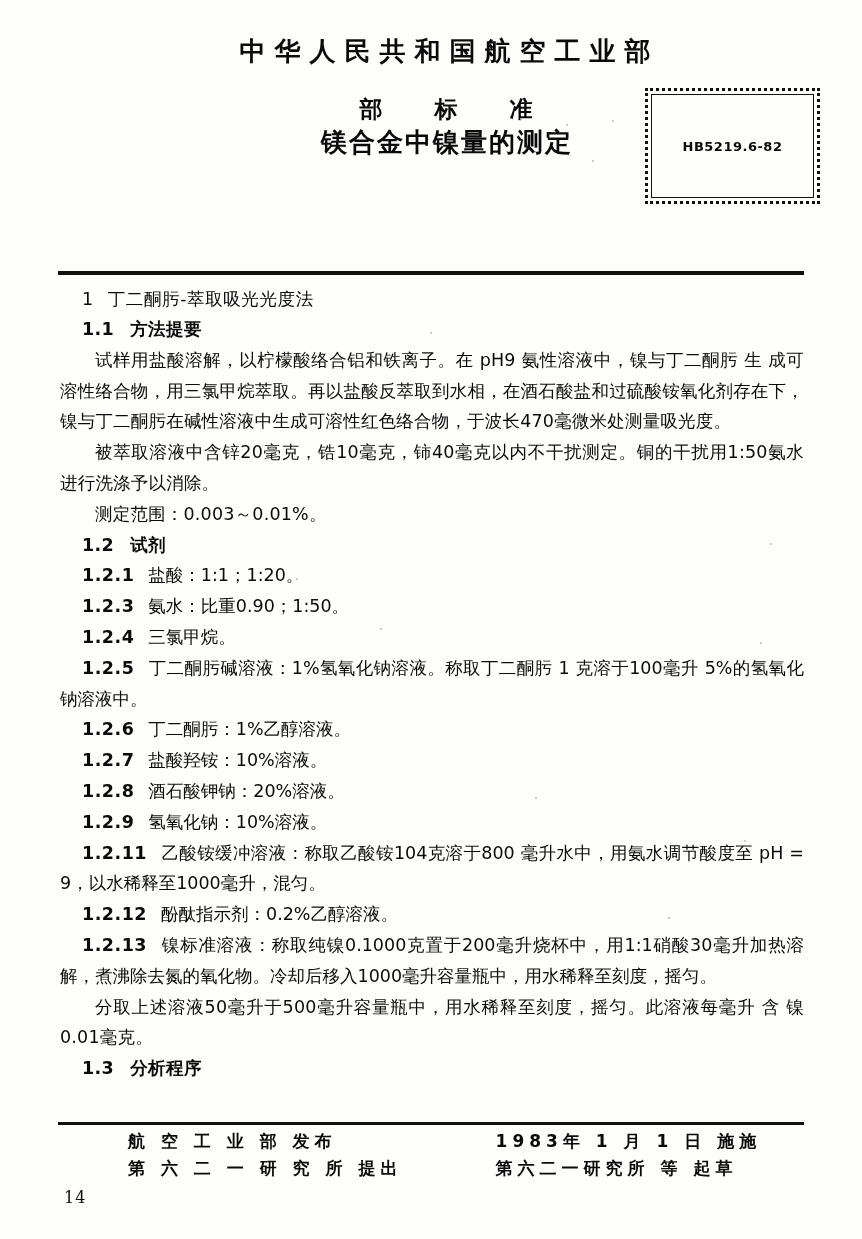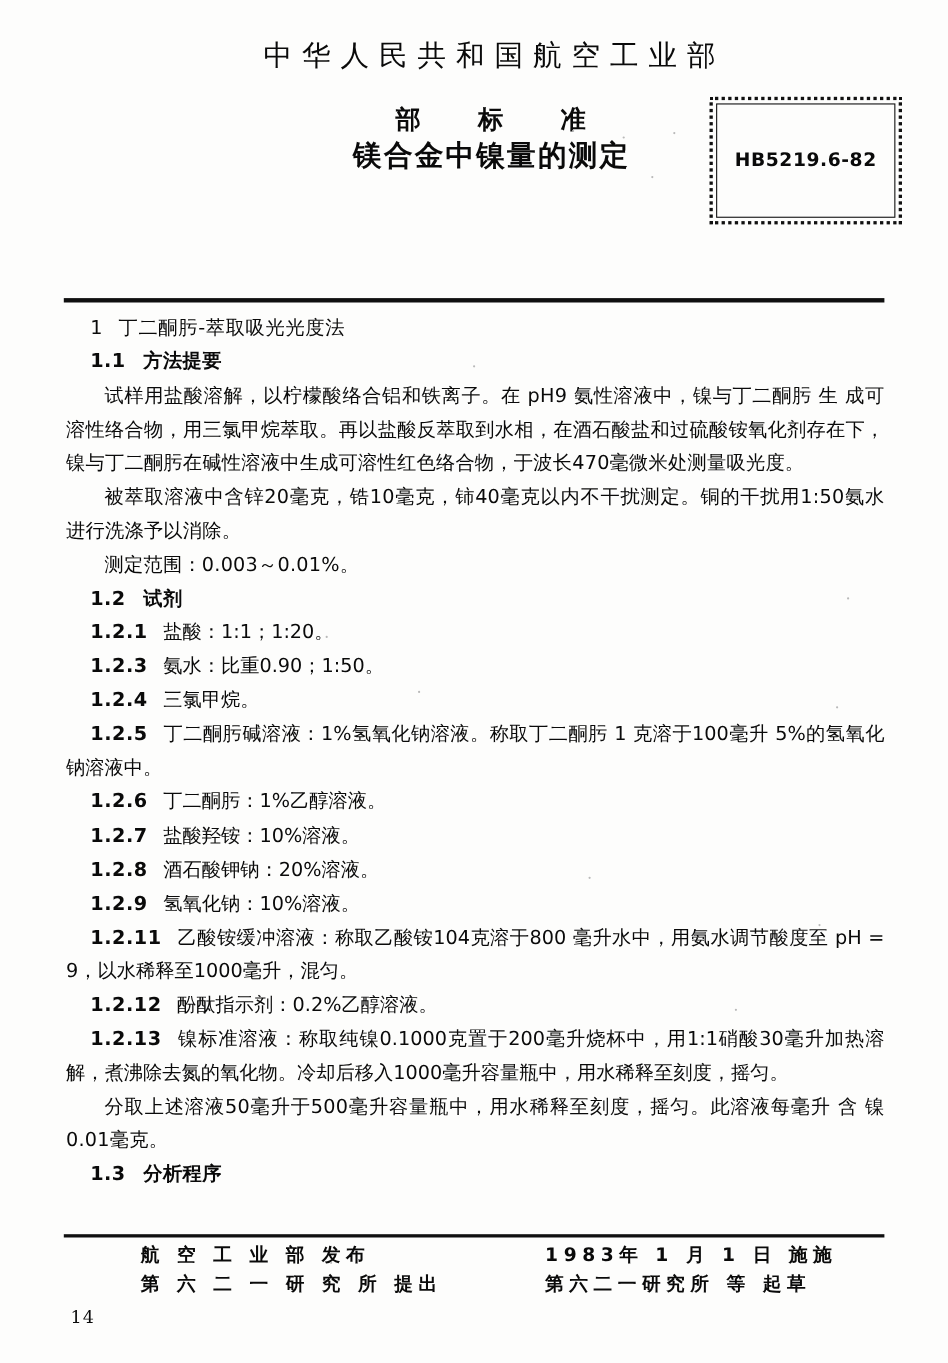--- a/index.html
+++ b/index.html
@@ -23,21 +23,21 @@
   
   .masthead {
     position: absolute;
     left: 0;
     top: 34px;
     width: 862px;
   }
   .ministry-line {
     text-align: center;
     font-size: 26px;
-    font-weight: normal;
+    font-weight: bold;
     letter-spacing: 9px;
     text-indent: 9px;
     line-height: 34px;
     padding-left: 28px;
     padding-right: 0;
   }
   .standard-kind {
     text-align: center;
     font-size: 23px;
     font-weight: bold;
@@ -72,21 +72,21 @@
     width: 100%;
     height: 100%;
     border: 1.5px solid #111;
     box-sizing: border-box;
     display: flex;
     align-items: center;
     justify-content: center;
   }
   .std-number {
     font-family: "DejaVu Sans", "Liberation Sans", sans-serif;
-    font-size: 17px;
+    font-size: 13px;
     font-weight: bold;
     letter-spacing: 0.5px;
   }
 
   
   .rule-top {
     position: absolute;
     left: 58px;
     top: 271px;
     width: 746px;

